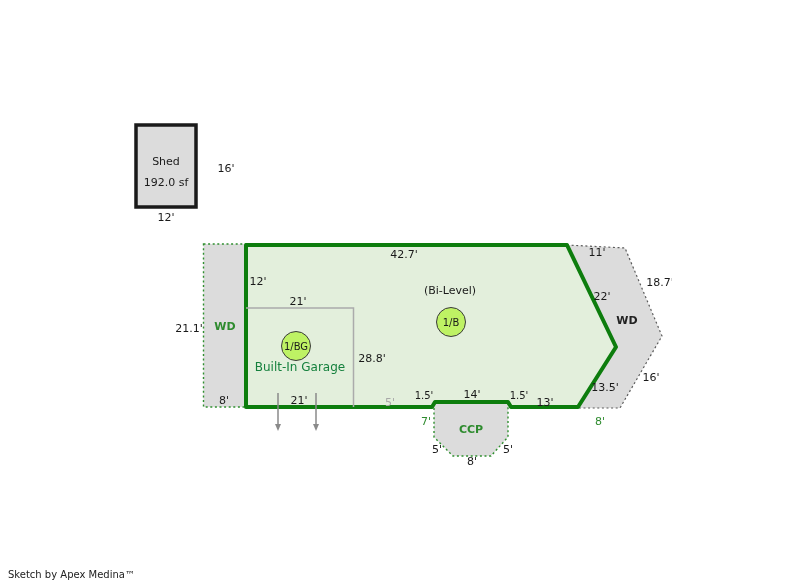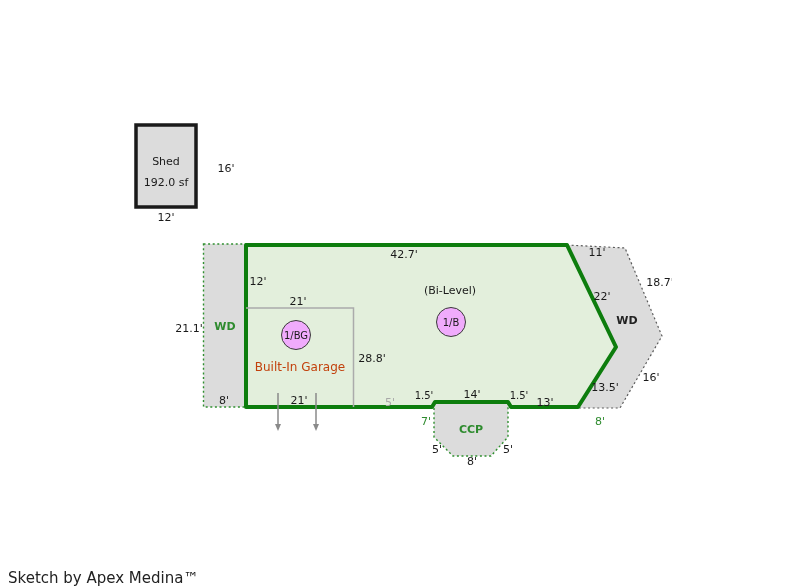--- a/index.html
+++ b/index.html
@@ -10,32 +10,32 @@
   }
   #sketch-svg { position:absolute; left:0; top:0; }
   .lbl {
     position:absolute; transform:translate(-50%,-50%);
     font-size:11px; color:#1a1a1a; white-space:nowrap; line-height:1;
   }
   .lbl.sm { font-size:10px; }
   .lbl.green { color:#2e8b2e; }
   .lbl.green-bold { color:#2e8b2e; font-weight:bold; }
   .lbl.gray { color:#a8a8a8; }
-  .lbl.gray-big { color:#c2410c; font-size:12px; }
+  .lbl.gray-big { color:#15803d; font-size:12px; }
   .lbl.wd-black { font-weight:bold; color:#222; }
   .badge {
     position:absolute; transform:translate(-50%,-50%);
     width:30px; height:30px; border-radius:50%;
-    background:#f0abfc; border:1.2px solid #3a3a3a;
+    background:#bef264; border:1.2px solid #3a3a3a;
     display:flex; align-items:center; justify-content:center;
     font-size:10px; color:#1a1a1a; white-space:nowrap;
   }
   .credit {
     position:absolute; left:8px; top:569px;
-    font-size:15px; color:#222; white-space:nowrap;
+    font-size:10px; color:#222; white-space:nowrap;
   }
 </style>
 </head>
 <body>
 
 <div id="canvas">
 
   <svg id="sketch-svg" width="800" height="587" viewBox="0 0 800 587">
 
     <rect x="203.5" y="244" width="42.5" height="163" fill="#dcdcdc" stroke="#2f8f2f" stroke-width="1.4" stroke-dasharray="2 2.6"></rect>
@@ -67,21 +67,21 @@
   <div class="badge" style="left:451px;top:322px">1/B</div>
   <div class="lbl" style="left:602px;top:296px">22'</div>
   <div class="lbl" style="left:605px;top:387px">13.5'</div>
   <div class="lbl" style="left:545px;top:402px">13'</div>
   <div class="lbl sm" style="left:424px;top:396px">1.5'</div>
   <div class="lbl" style="left:472px;top:394px">14'</div>
   <div class="lbl sm" style="left:519px;top:396px">1.5'</div>
   <div class="lbl gray" style="left:390px;top:402px">5'</div>
 
   <div class="lbl" style="left:298px;top:301px">21'</div>
-  <div class="badge" style="left:296px;top:335px">1/BG</div>
+  <div class="badge" style="left:296px;top:346px">1/BG</div>
   <div class="lbl gray-big" style="left:300px;top:367px">Built-In Garage</div>
   <div class="lbl" style="left:372px;top:358px">28.8'</div>
   <div class="lbl" style="left:299px;top:400px">21'</div>
 
   <div class="lbl" style="left:189px;top:328px">21.1'</div>
   <div class="lbl green-bold" style="left:225px;top:326px">WD</div>
   <div class="lbl" style="left:224px;top:400px">8'</div>
 
   <div class="lbl" style="left:597px;top:252px">11'</div>
   <div class="lbl" style="left:660px;top:282px">18.7'</div>

